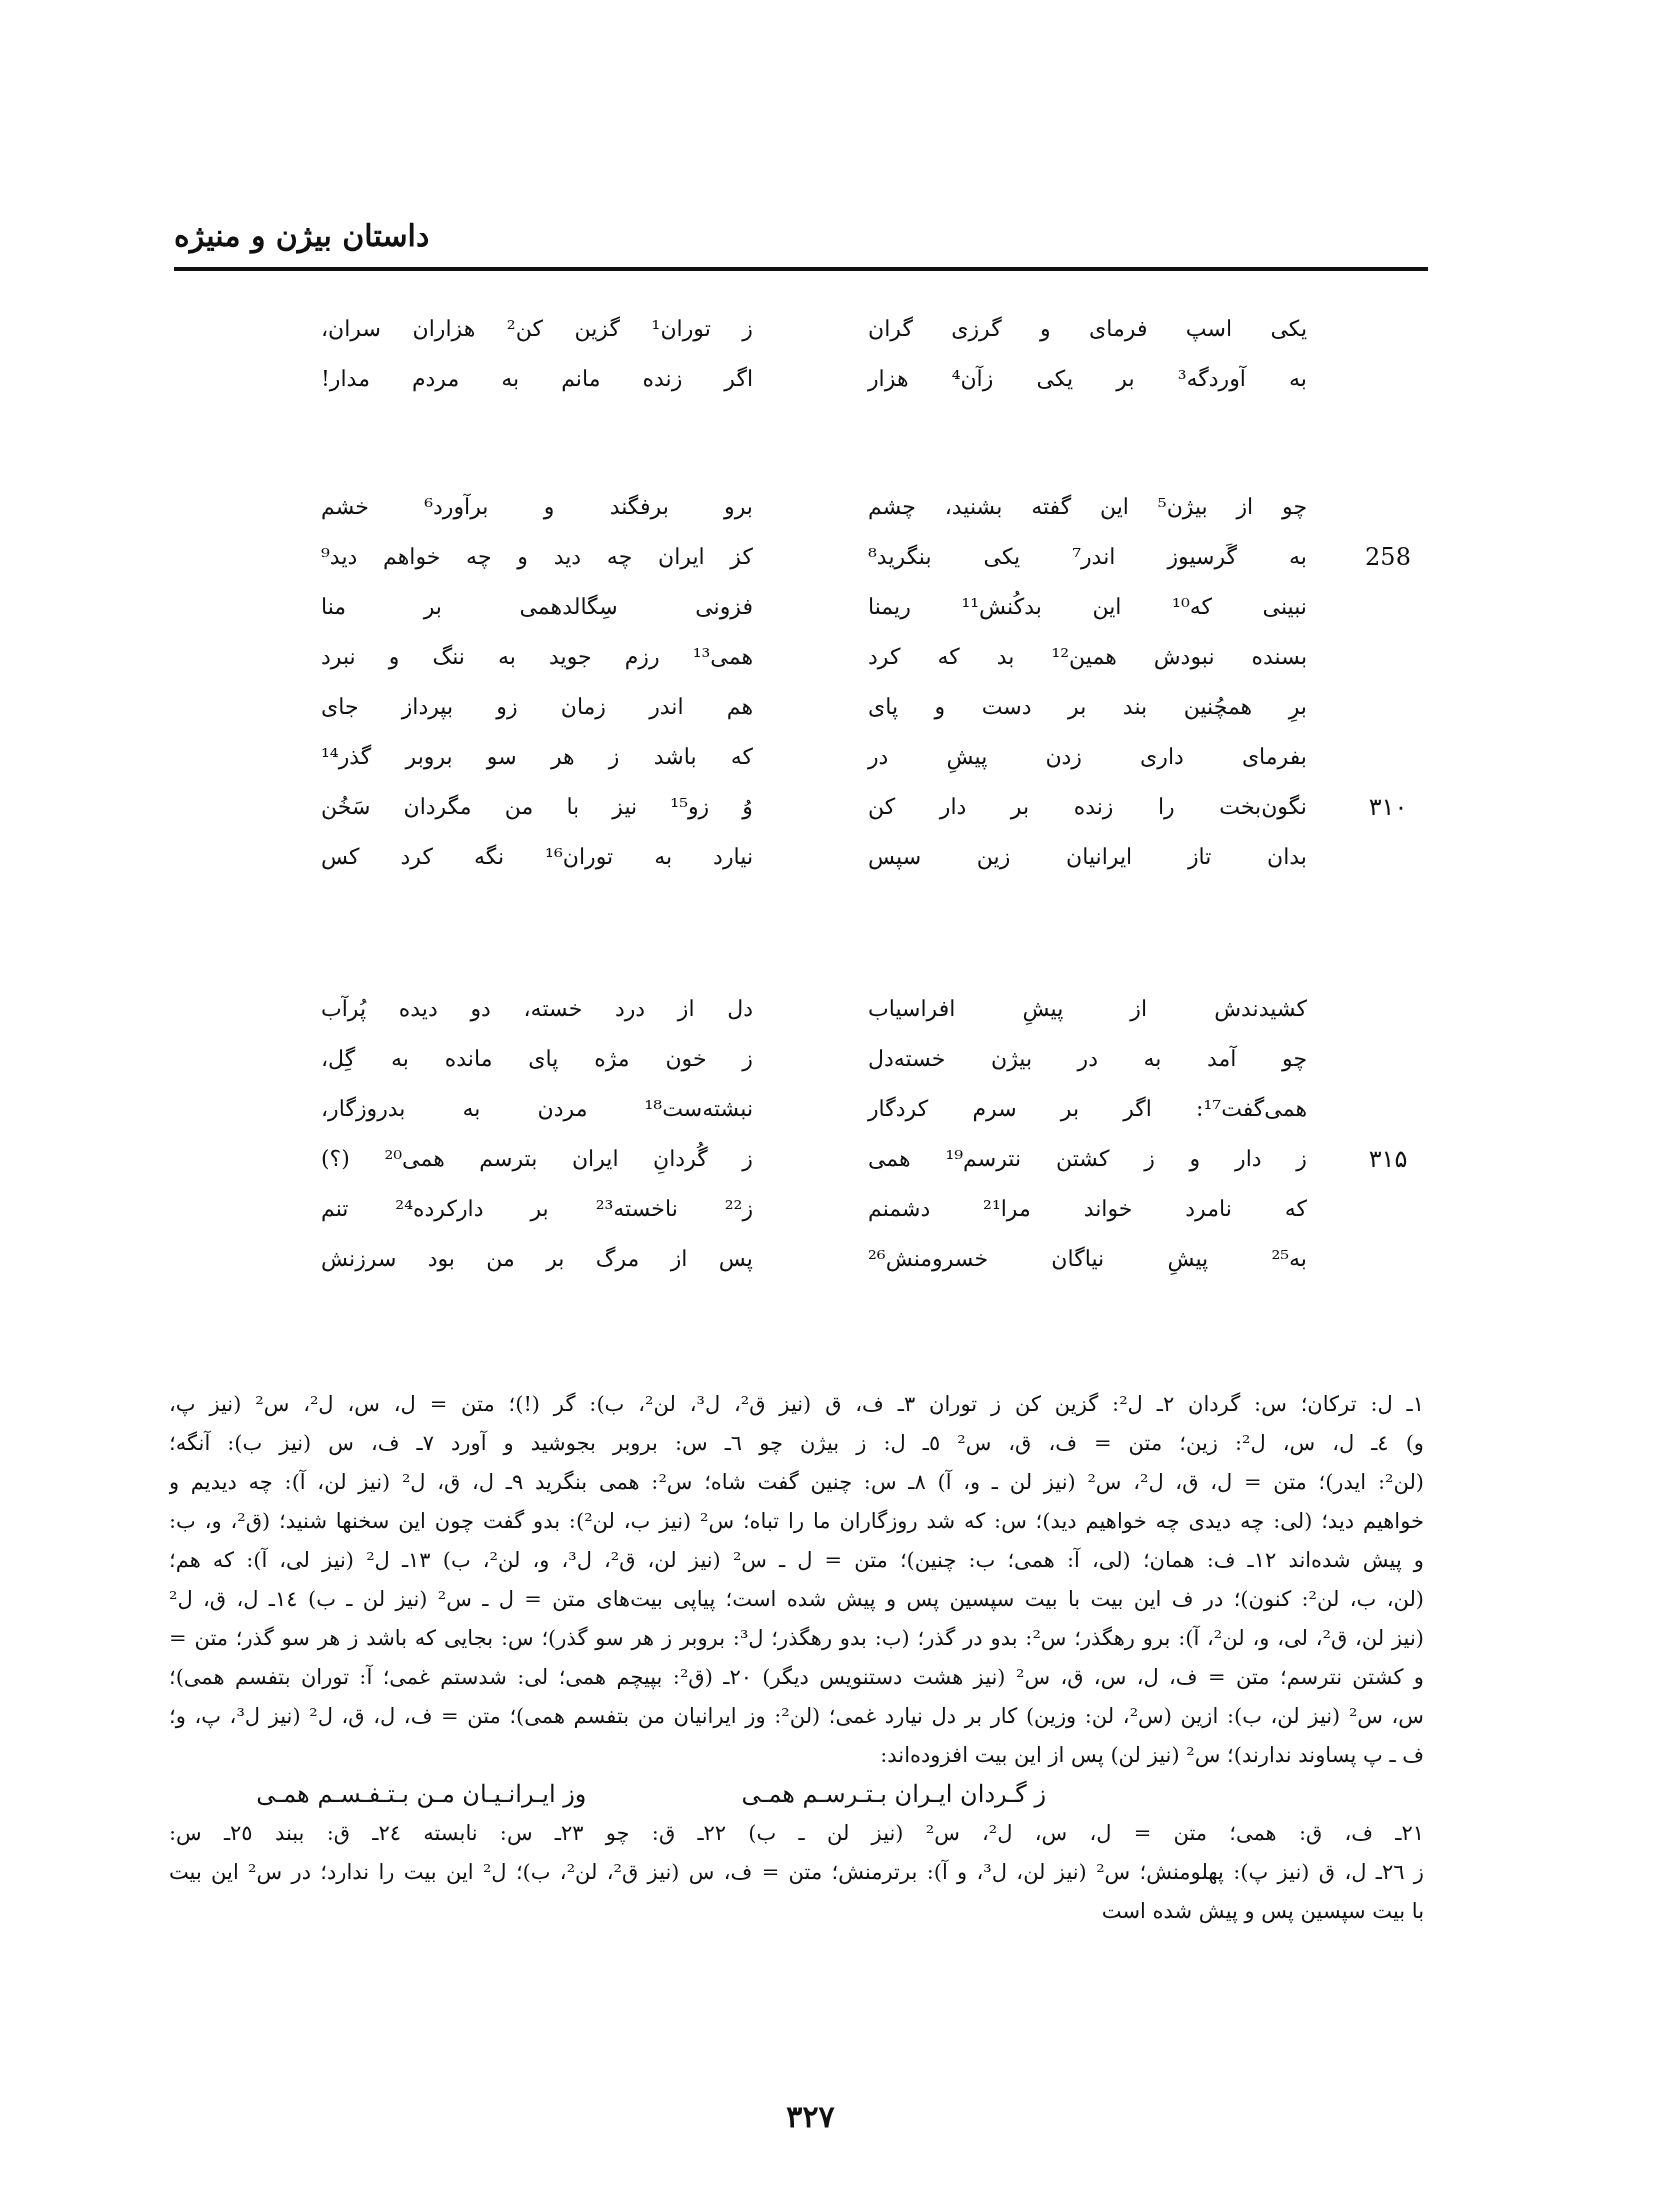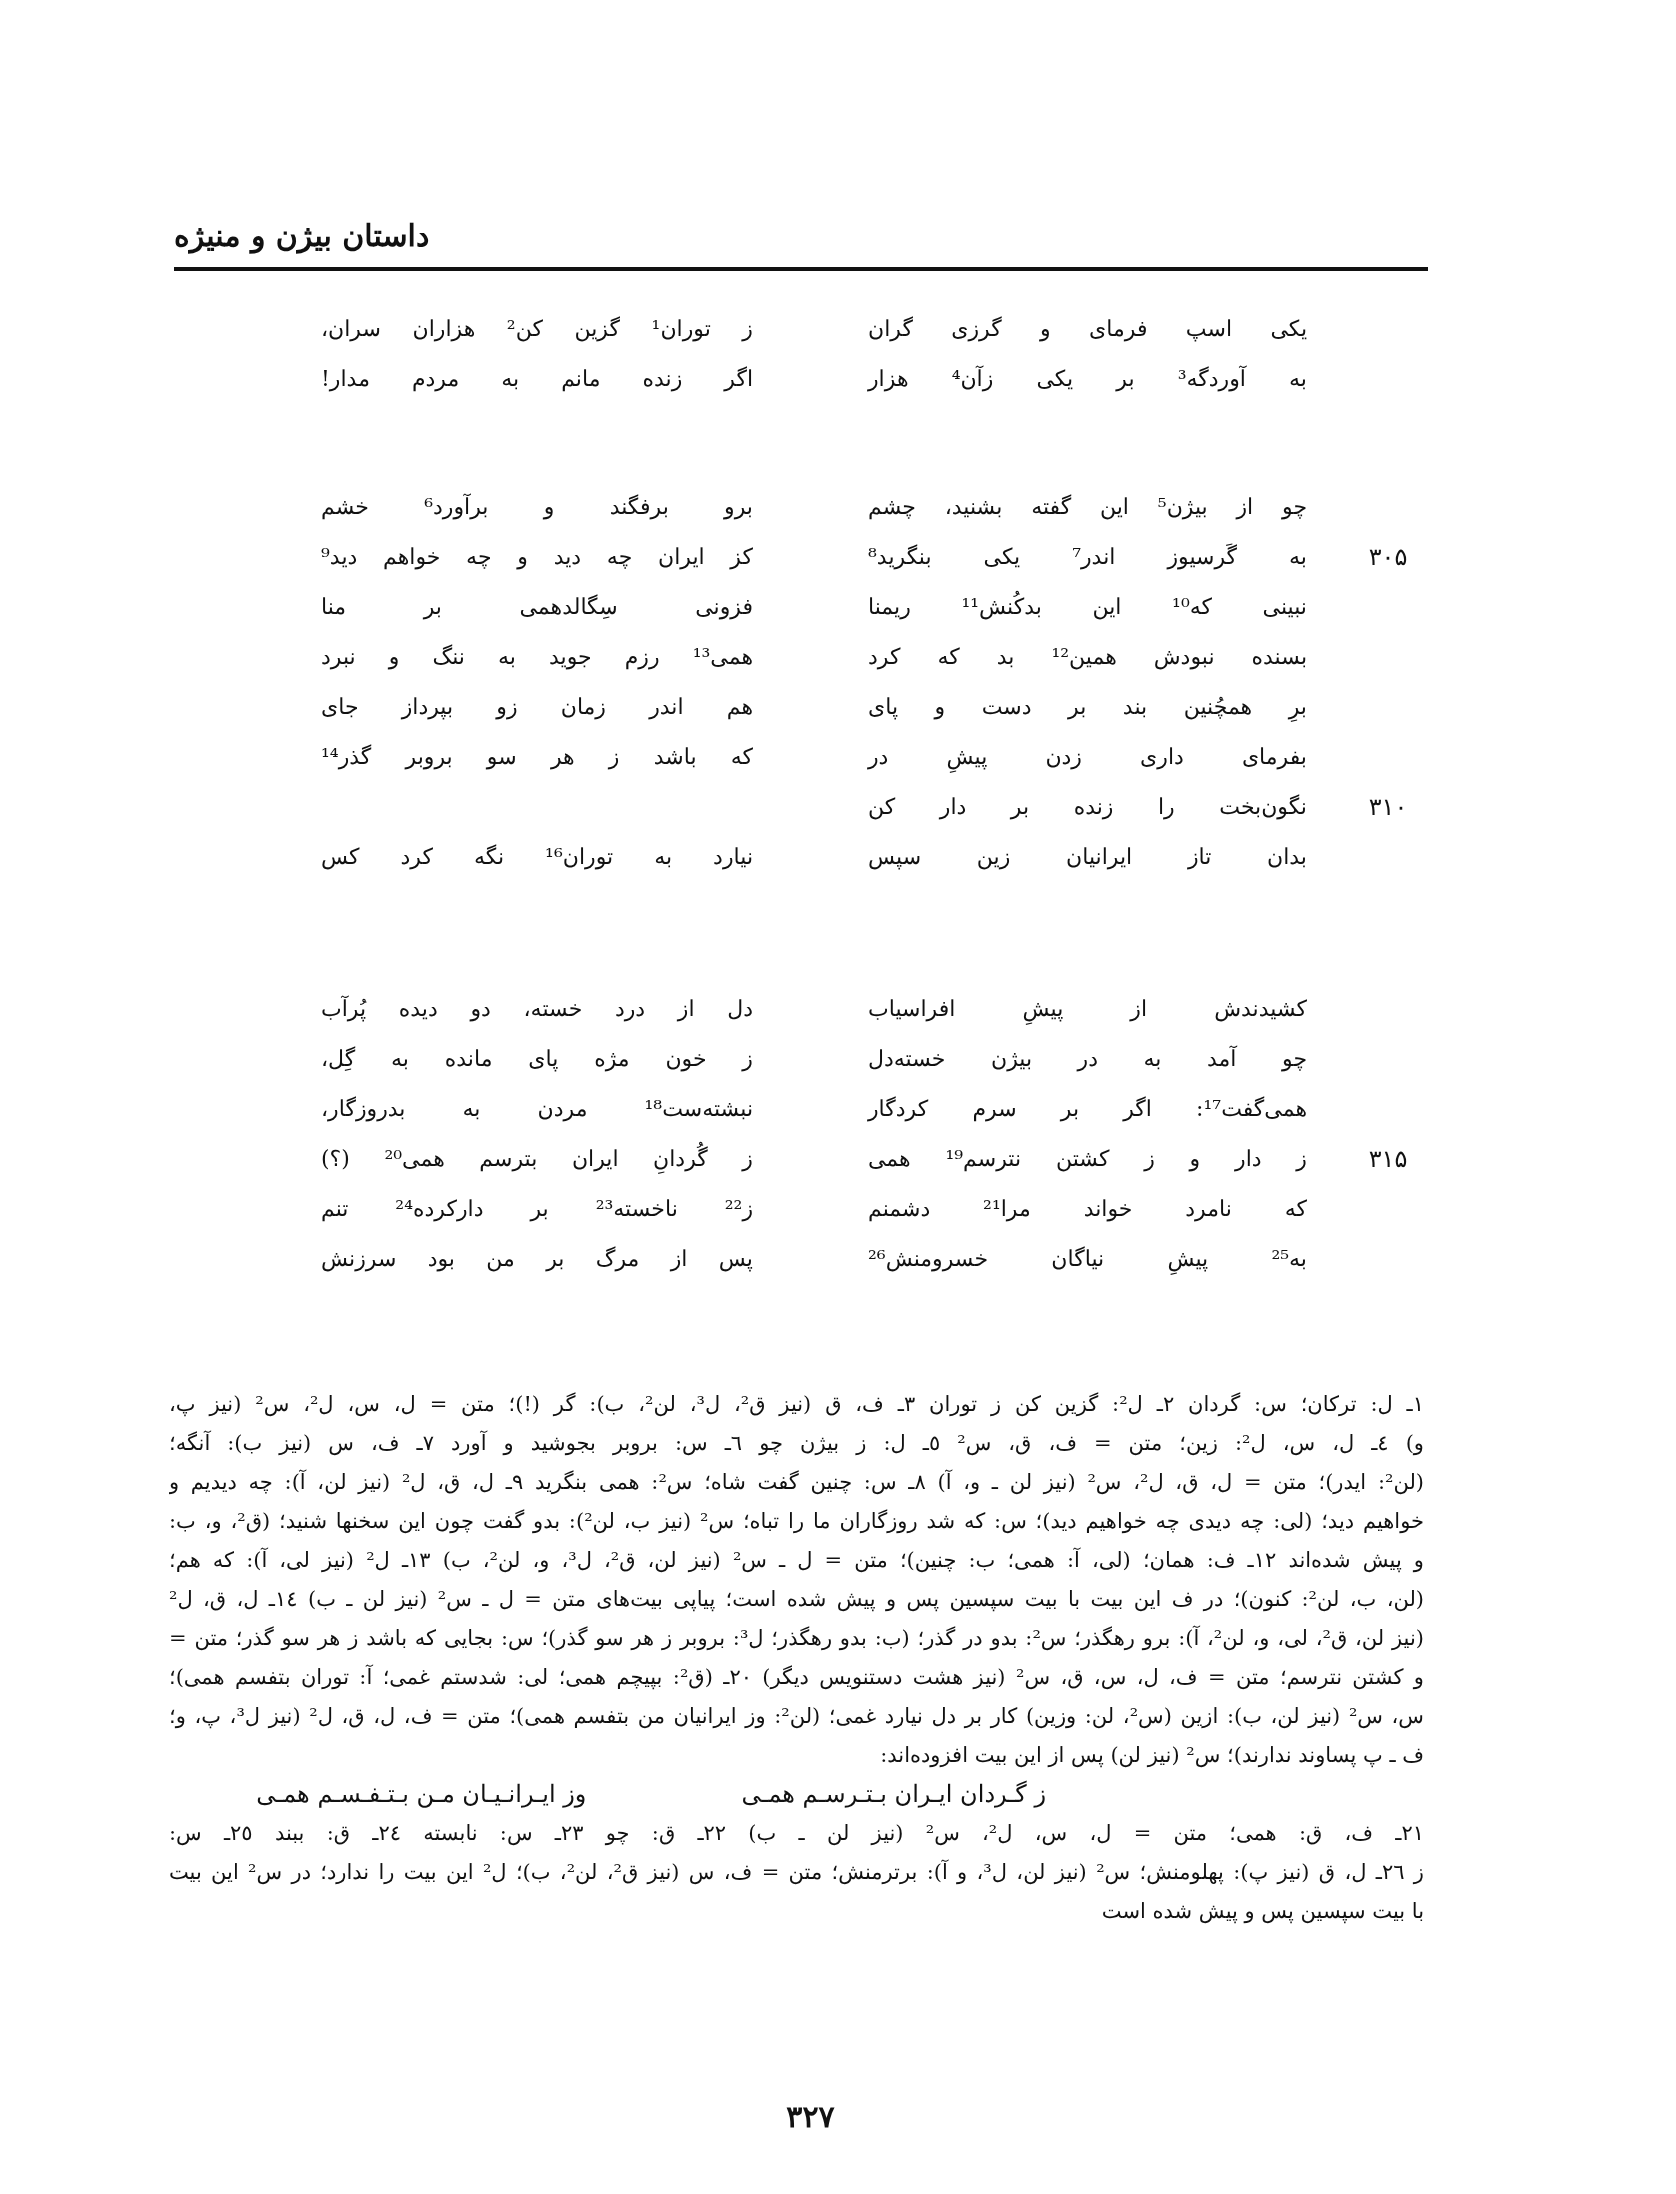--- a/index.html
+++ b/index.html
@@ -69,21 +69,21 @@
         <div class="misra misra-left">اگر زنده مانم به مردم مدار!</div>
       </div>
     </div>
     <div class="stanza" style="top: 482px;">
       <div class="beyt" style="top: 0px;">
         <div class="verse-num"></div>
         <div class="misra misra-right">چو از بیژن⁵ این گفته بشنید، چشم</div>
         <div class="misra misra-left">برو برفگند و برآورد⁶ خشم</div>
       </div>
       <div class="beyt" style="top: 50px;">
-        <div class="verse-num">۳۰۵</div>
+        <div class="verse-num">258</div>
         <div class="misra misra-right">به گَرسیوز اندر⁷ یکی بنگرید⁸</div>
         <div class="misra misra-left">کز ایران چه دید و چه خواهم دید⁹</div>
       </div>
       <div class="beyt" style="top: 100px;">
         <div class="verse-num"></div>
         <div class="misra misra-right">نبینی که¹⁰ این بدکُنش¹¹ ریمنا</div>
         <div class="misra misra-left">فزونی سِگالدهمی بر منا</div>
       </div>
       <div class="beyt" style="top: 150px;">
         <div class="verse-num"></div>
@@ -96,20 +96,21 @@
         <div class="misra misra-left">هم اندر زمان زو بپرداز جای</div>
       </div>
       <div class="beyt" style="top: 250px;">
         <div class="verse-num"></div>
         <div class="misra misra-right">بفرمای داری زدن پیشِ در</div>
         <div class="misra misra-left">که باشد ز هر سو بروبر گذر¹⁴</div>
       </div>
       <div class="beyt" style="top: 300px;">
         <div class="verse-num">۳۱۰</div>
         <div class="misra misra-right">نگون‌بخت را زنده بر دار کن</div>
+        <div class="misra misra-left">وُ زو¹⁵ نیز با من مگردان سَخُن</div>
       </div>
       <div class="beyt" style="top: 350px;">
         <div class="verse-num"></div>
         <div class="misra misra-right">بدان تاز ایرانیان زین سپس</div>
         <div class="misra misra-left">نیارد به توران¹⁶ نگه کرد کس</div>
       </div>
     </div>
     <div class="stanza" style="top: 984px;">
       <div class="beyt" style="top: 0px;">
         <div class="verse-num"></div>

